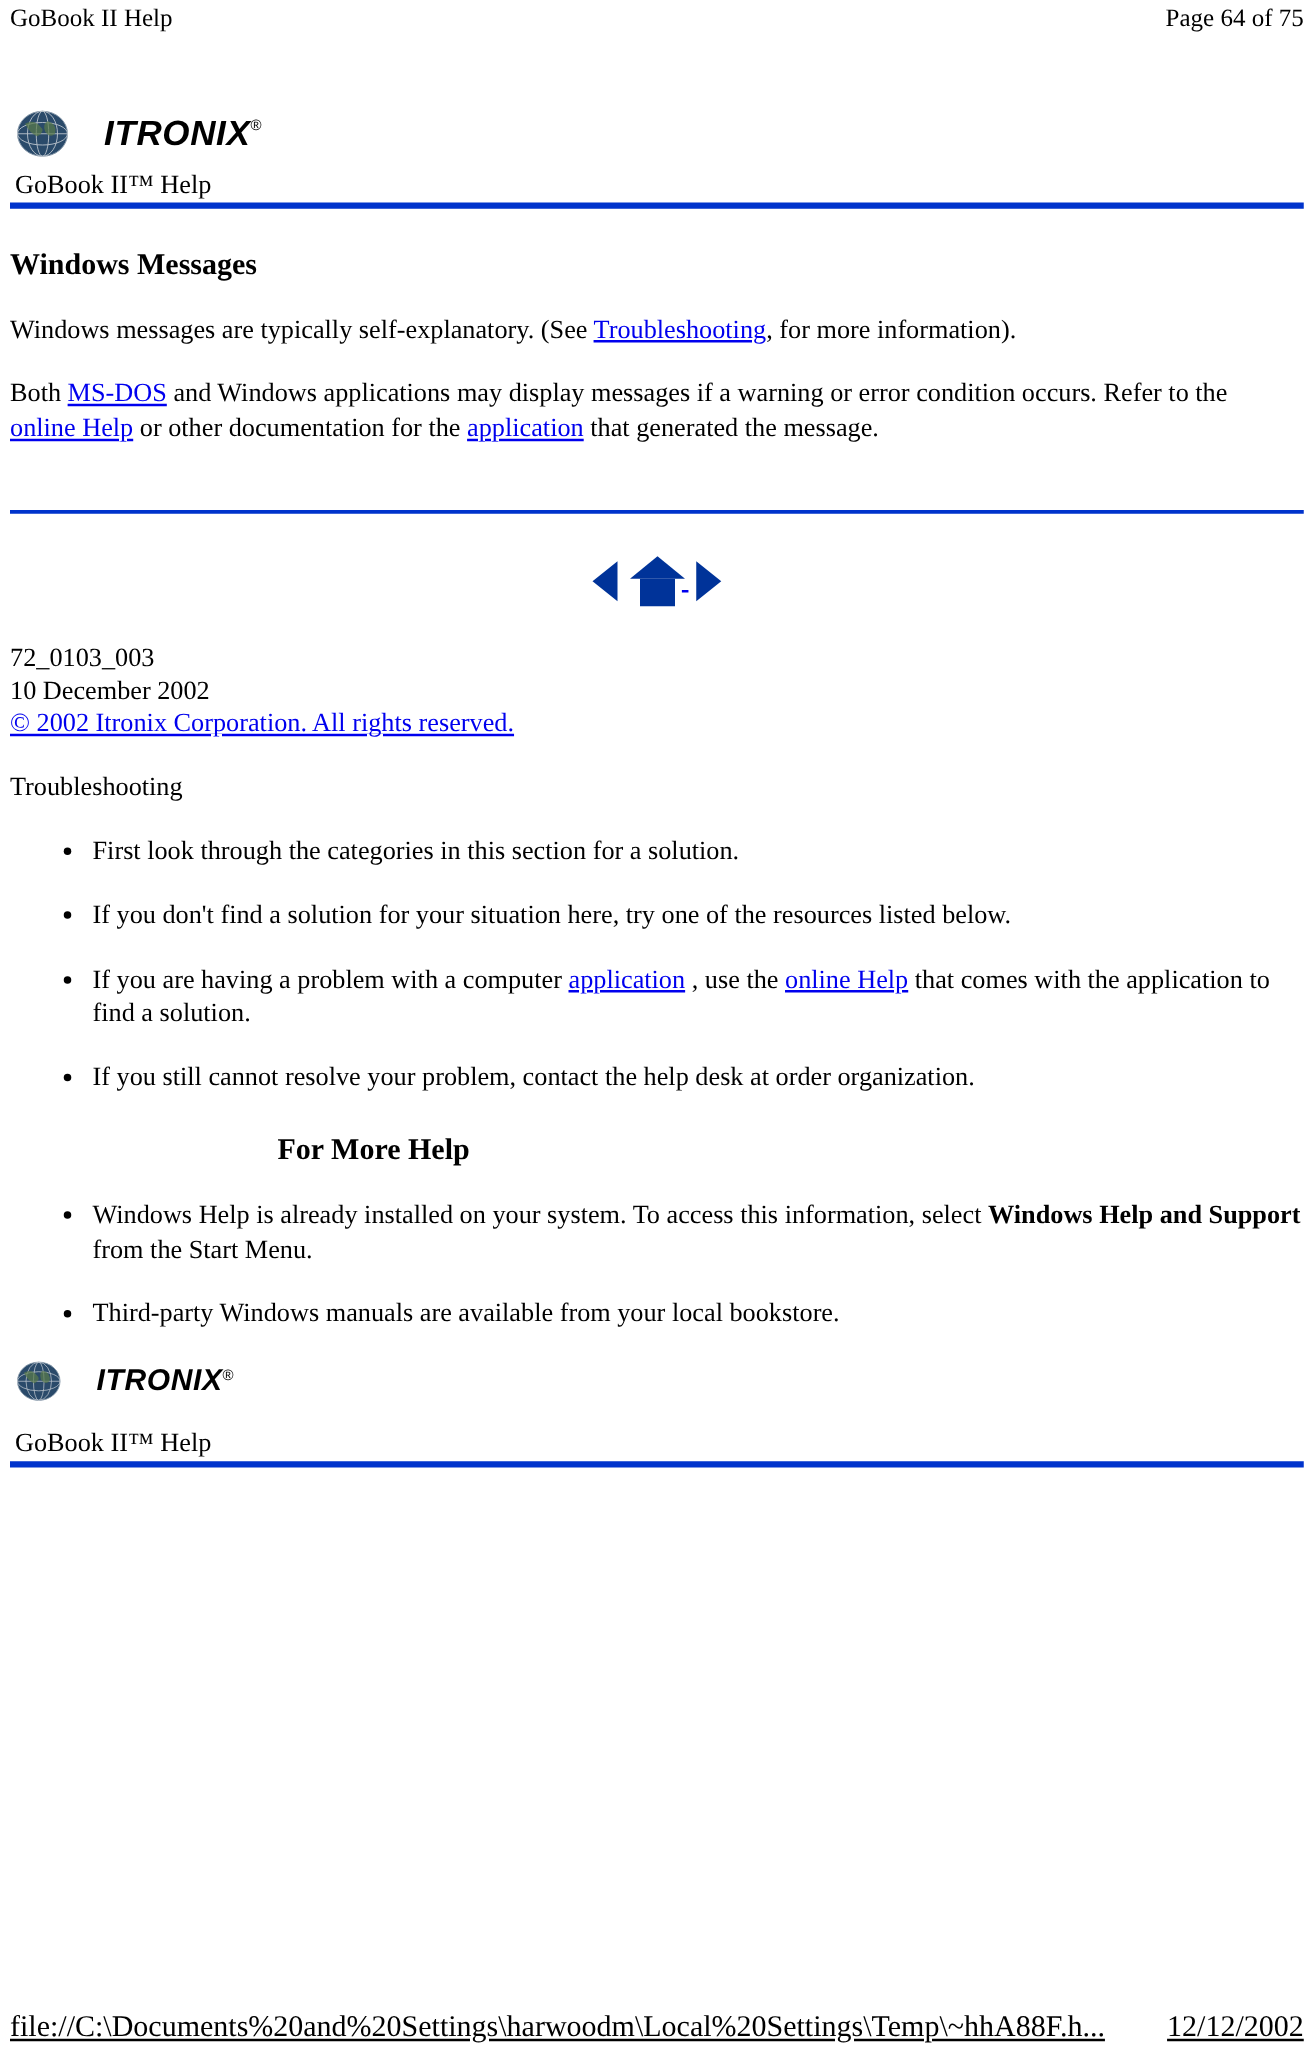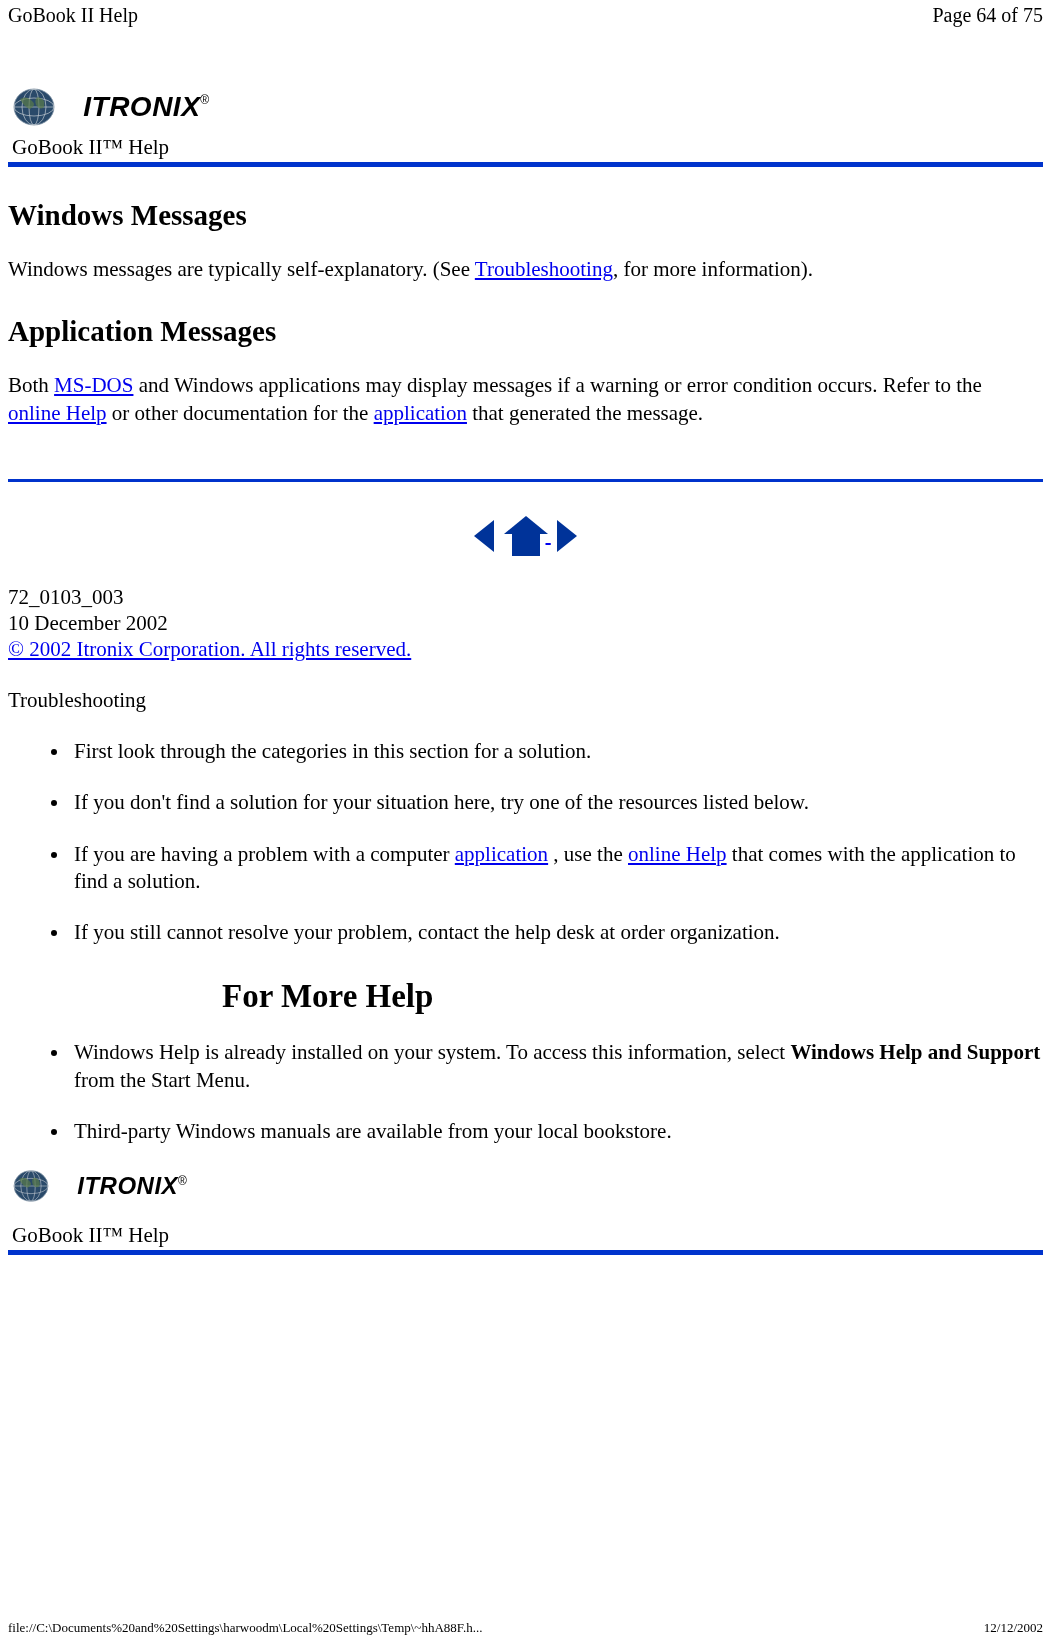--- a/index.html
+++ b/index.html
@@ -65,29 +65,29 @@
       border: none;
       border-top: 5px solid #0033cc;
       margin: 0 0 0 0;
     }
     hr.medium {
       border: none;
       border-top: 3px solid #0033cc;
       margin: 0;
     }
     h2 {
-      font-size: 29px;
+      font-size: 24px;
       font-weight: bold;
       margin-top: 32px;
       margin-bottom: 24px;
     }
     h2.center {
       text-align: left;
       margin-left: 214px;
-      font-size: 33px;
+      font-size: 24px;
     }
     p {
       margin: 0 16px 24px 0;
       line-height: 1.3;
     }
     a.link {
       color: #0000ee;
       text-decoration: underline;
     }
     .nav-block {
@@ -153,21 +153,22 @@
       padding-left: 4px;
       line-height: 1.3;
     }
     .footer-bottom {
       position: absolute;
       bottom: 6px;
       left: 8px;
       right: 8px;
       display: flex;
       justify-content: space-between;
-      font-size: 13px;
+      font-size: 24px;
+      text-decoration: underline;
     }
     .troubleshooting-title {
       margin-top: 24px;
       margin-bottom: 24px;
     }
     .logo2 {
       margin-top: 10px;
       margin-left: 4px;
     }
     b { font-weight: bold; }
@@ -204,21 +205,20 @@
 
     <div class="subtitle">GoBook II™ Help</div>
     <hr class="thick">
 
     <h2>Windows Messages</h2>
 
     <p>
       <span>Windows messages are typically self-explanatory. (See </span><a href="#" class="link">Troubleshooting</a><span>, for more information).</span>
     </p>
 
-    <h2>Application Messages</h2>
 
     <p>
       <span>Both </span><a href="#" class="link">MS-DOS</a><span> and Windows applications may display messages if a warning or error condition occurs. Refer to the </span><a href="#" class="link">online Help</a><span> or other documentation for the </span><a href="#" class="link">application</a><span> that generated the message.</span>
     </p>
 
     <div class="hr-spacer-top"></div>
     <hr class="medium">
 
     <div class="nav-block">
       <a href="#"><span class="nav-arrow arrow-left"></span></a>

